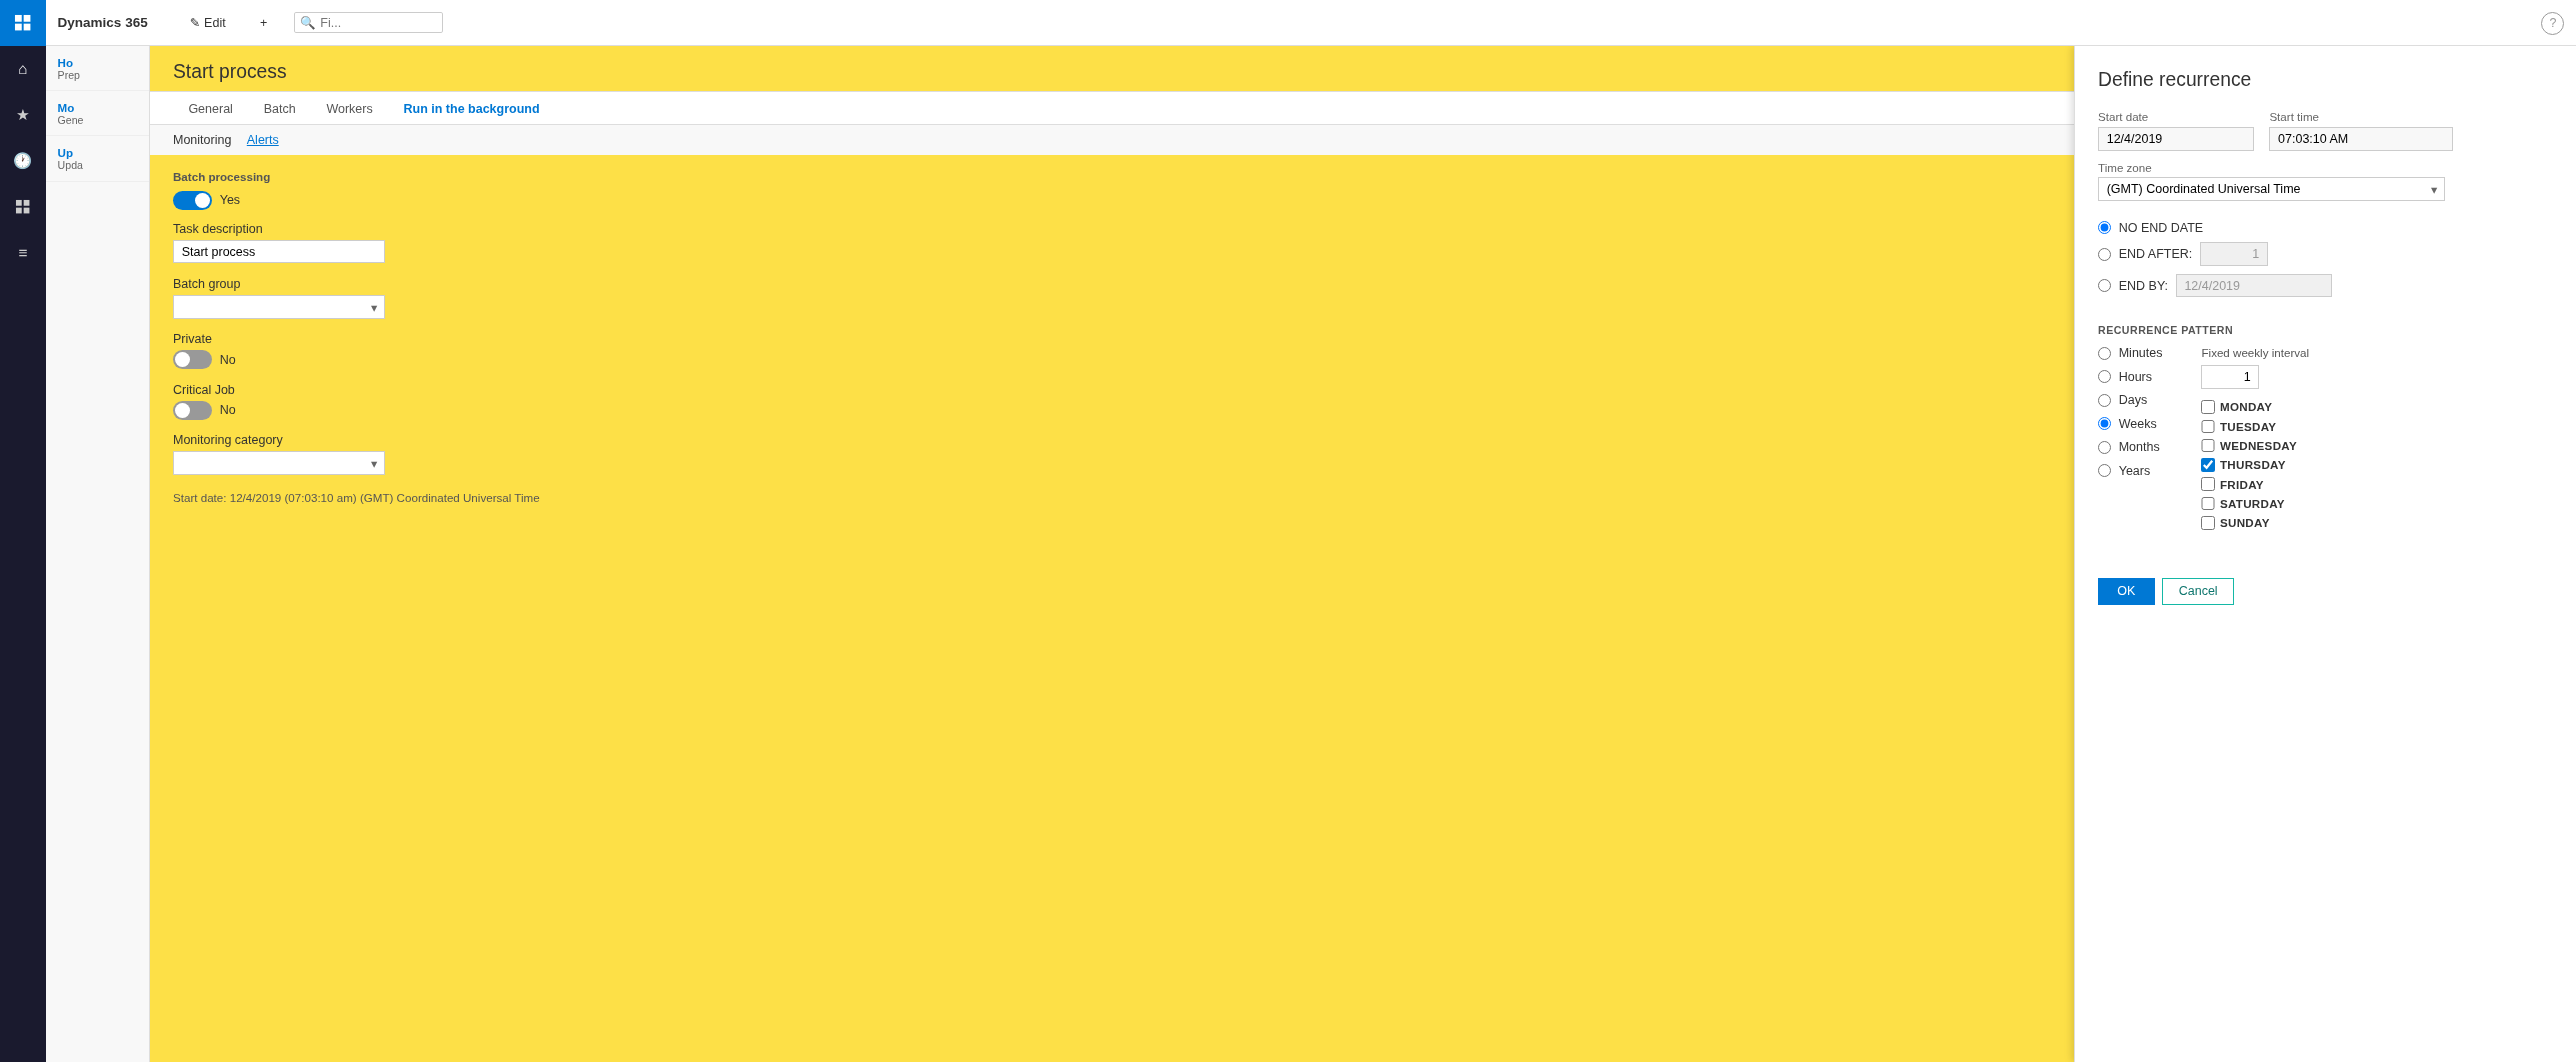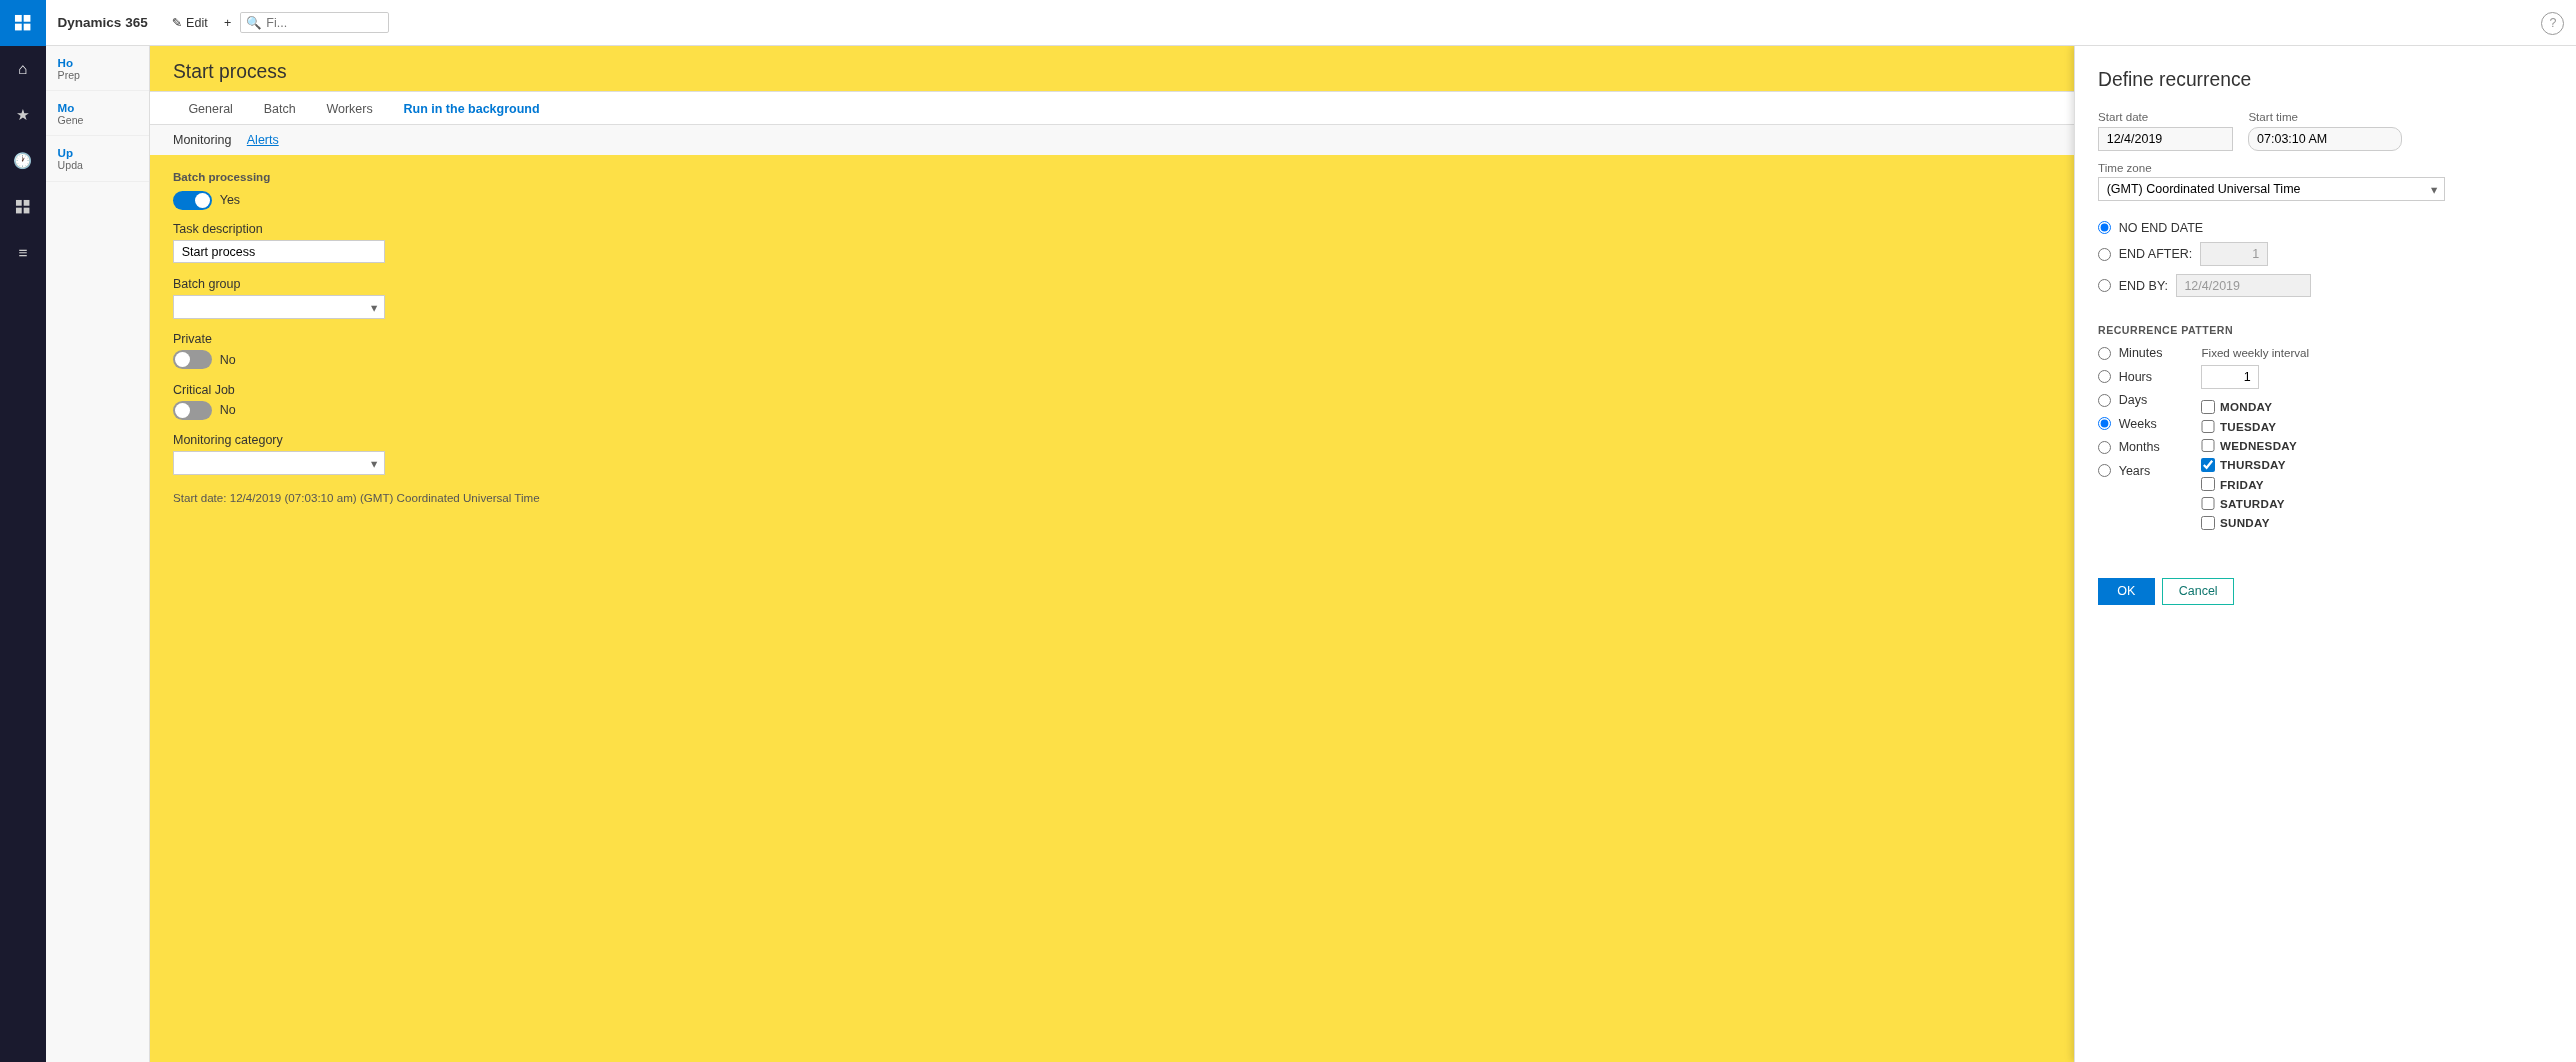--- a/index.html
+++ b/index.html
@@ -46,21 +46,21 @@
     }
 
     
     .toolbar {
       height: 46px;
       background: #fff;
       border-bottom: 1px solid #ddd;
       display: flex;
       align-items: center;
       padding: 0 11.6px;
-      gap: 1px;
+      gap: 19px;
     }
     .toolbar-brand {
       font-size: 13.5px;
       font-weight: 600;
       color: #333;
       margin-right: 15.4px;
     }
     .toolbar-btn {
       display: flex;
       align-items: center;
@@ -316,25 +316,24 @@
     }
     .rec-input {
       border: 1px solid #ccc;
       padding: 3.9px 7.7px;
       font-size: 12.5px;
       background: #f8f8f8;
       outline: none;
       width: 135px;
     }
     .date-input {
-      width: 135px;
+      width: 156px;
     }
     .time-input {
-      width: 154px;
-      border-radius: 10px;
+      width: 184px;
     }
     .tz-select {
       border: 1px solid #ccc;
       padding: 3.9px 27px 3.9px 7.7px;
       font-size: 12.5px;
       background: #fff;
       width: 347px;
       appearance: none;
       -webkit-appearance: none;
       outline: none;

